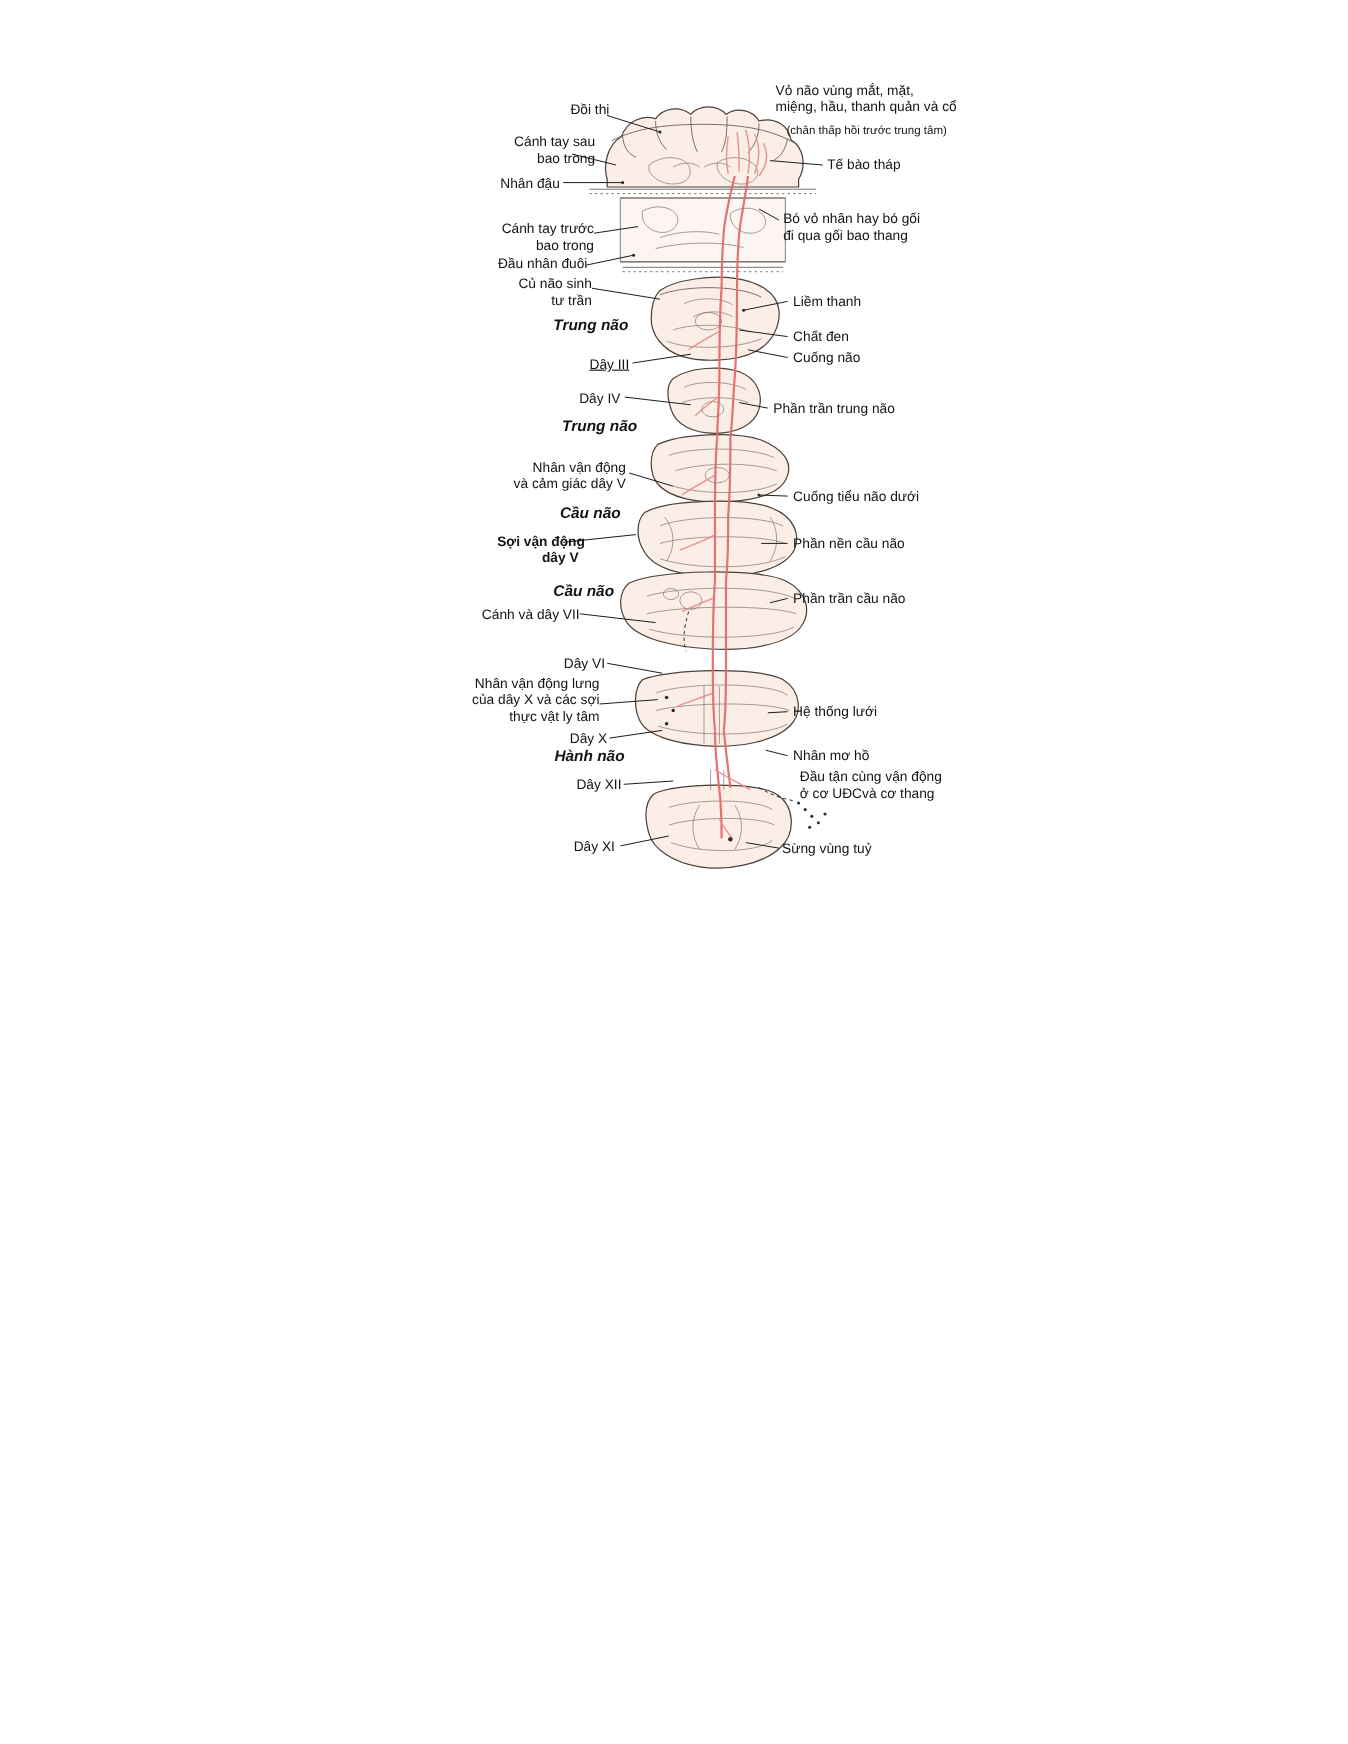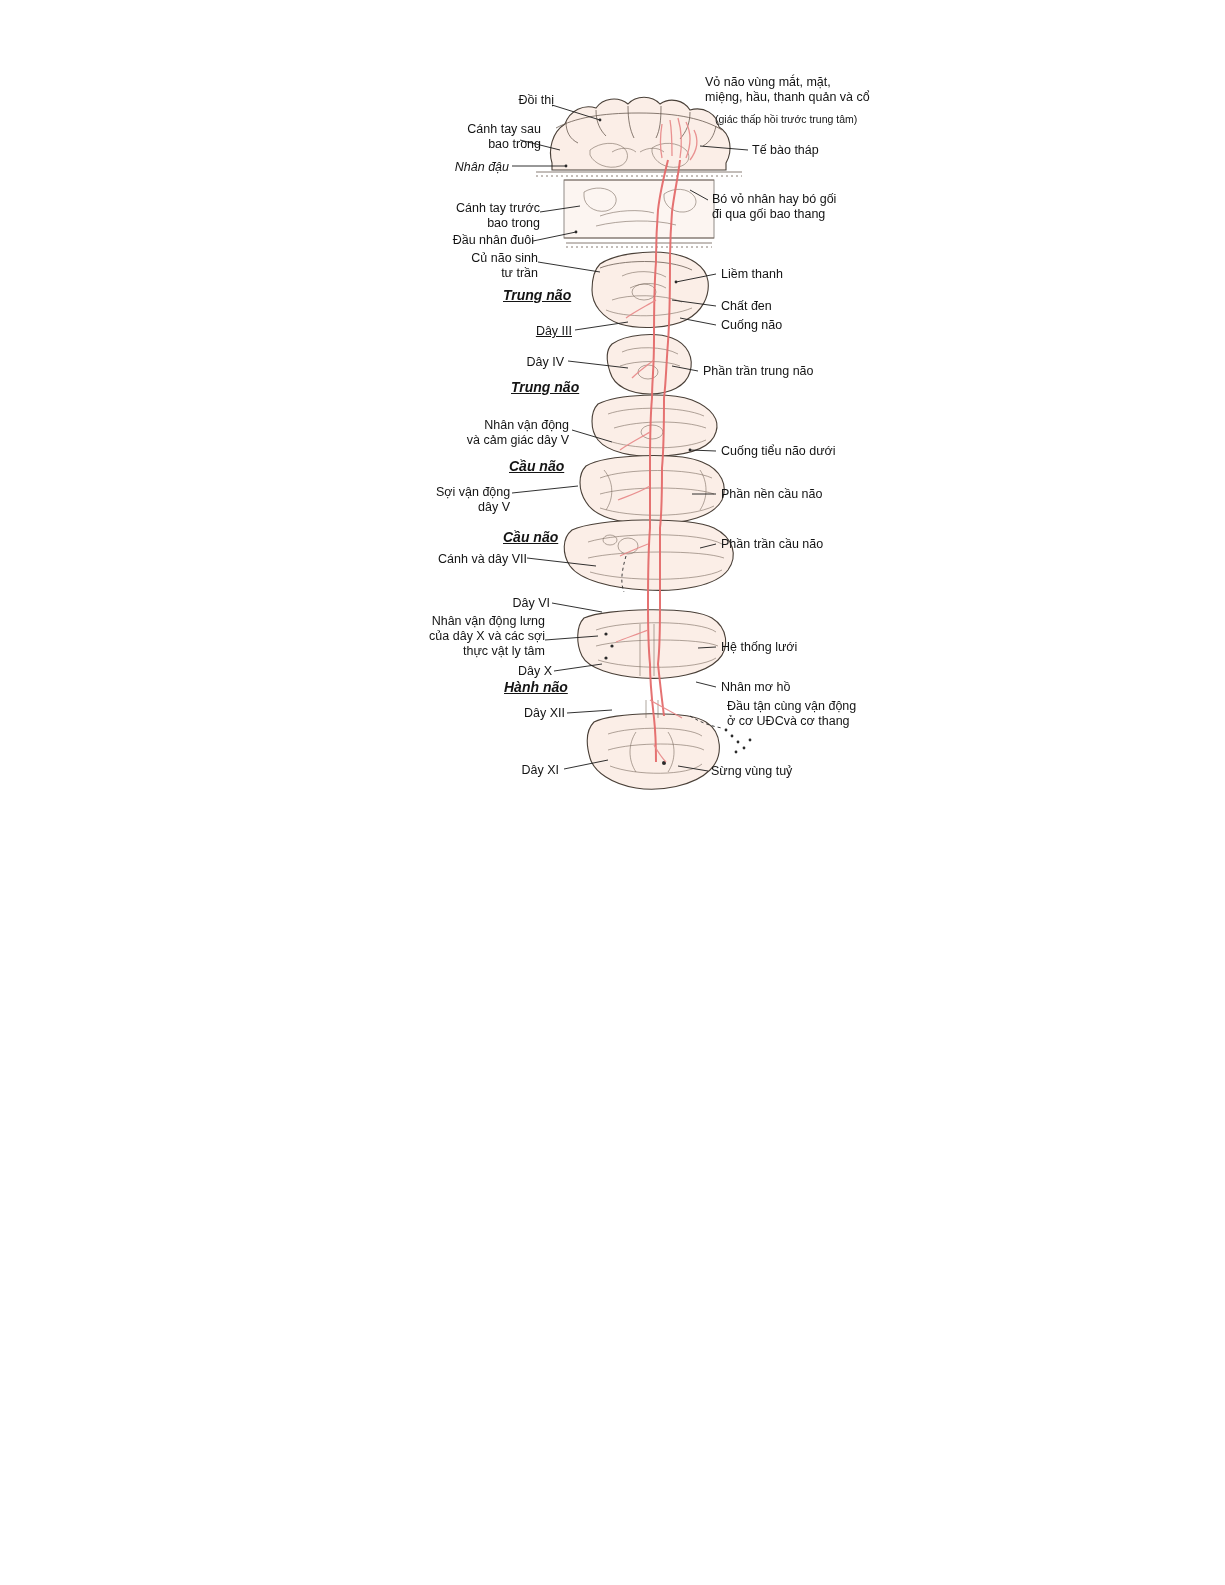--- a/index.html
+++ b/index.html
@@ -31,21 +31,20 @@
     white-space: pre;
   }
   .label.small {
     font-size: 10.5px;
     line-height: 13px;
   }
   .label.region {
     font-style: italic;
     font-weight: bold;
     font-size: 14px;
-    text-decoration: underline;
   }
   .label.right {
     text-align: left;
   }
   .label.leftal {
     text-align: right;
   }
   svg.art {
     position: absolute;
     left: 0;
@@ -254,49 +253,49 @@
       <circle class="dot" cx="676" cy="282" r="1.4"></circle>
       <circle class="dot" cx="690" cy="450" r="1.4"></circle>
     </g>
 
     <path class="sec-thin" d="M874 60 L874 800" opacity="0.0"></path>
   </svg>
 
   <div class="label leftal" style="left:504px; top:93px; width:50px;">Đồi thị</div>
   <div class="label leftal" style="left:435px; top:122px; width:106px;">Cánh tay sau
 bao trong</div>
-  <div class="label leftal" style="left:437px; top:160px; width:72px;font-style:italic;">Nhân đậu</div>
+  <div class="label leftal" style="left:437px; top:160px; width:72px;">Nhân đậu</div>
   <div class="label leftal" style="left:446px; top:201px; width:94px;">Cánh tay trước
 bao trong</div>
   <div class="label leftal" style="left:437px; top:233px; width:97px;">Đầu nhân đuôi</div>
   <div class="label leftal" style="left:461px; top:251px; width:77px;">Củ não sinh
 tư trần</div>
   <div class="label region" style="left:503px; top:288px;">Trung não</div>
   <div class="label leftal" style="left:517px; top:324px; width:55px;text-decoration:underline;">Dây III</div>
   <div class="label leftal" style="left:509px; top:355px; width:55px;">Dây IV</div>
   <div class="label region" style="left:511px; top:380px;">Trung não</div>
   <div class="label leftal" style="left:451px; top:418px; width:118px;">Nhân vận động
 và cảm giác dây V</div>
   <div class="label region" style="left:509px; top:459px;">Cầu não</div>
-  <div class="label leftal" style="left:436px; top:485px; width:74px;">Sợi vận động
+  <div class="label leftal" style="left:452px; top:485px; width:74px;font-weight:bold;">Sợi vận động
 dây V</div>
   <div class="label region" style="left:503px; top:530px;">Cầu não</div>
   <div class="label leftal" style="left:426px; top:552px; width:101px;">Cánh và dây VII</div>
   <div class="label leftal" style="left:494px; top:596px; width:56px;">Dây VI</div>
   <div class="label leftal" style="left:421px; top:614px; width:124px;">Nhân vận động lưng
 của dây X và các sợi
 thực vật ly tâm</div>
   <div class="label leftal" style="left:499px; top:664px; width:53px;">Dây X</div>
   <div class="label region" style="left:504px; top:680px;">Hành não</div>
   <div class="label leftal" style="left:505px; top:706px; width:60px;">Dây XII</div>
   <div class="label leftal" style="left:502px; top:763px; width:57px;">Dây XI</div>
 
   <div class="label right" style="left:705px; top:75px; width:200px;">Vỏ não vùng mắt, mặt,
 miệng, hầu, thanh quản và cổ</div>
-  <div class="label right small" style="left:715px; top:113px; width:190px;">(giác thấp hồi trước trung tâm)</div>
+  <div class="label right small" style="left:715px; top:113px; width:190px;">(chân thấp hồi trước trung tâm)</div>
   <div class="label right" style="left:752px; top:143px; width:120px;">Tế bào tháp</div>
   <div class="label right" style="left:712px; top:192px; width:180px;">Bó vỏ nhân hay bó gối
 đi qua gối bao thang</div>
   <div class="label right" style="left:721px; top:267px; width:120px;">Liềm thanh</div>
   <div class="label right" style="left:721px; top:299px; width:110px;">Chất đen</div>
   <div class="label right" style="left:721px; top:318px; width:110px;">Cuống não</div>
   <div class="label right" style="left:703px; top:364px; width:170px;">Phần trần trung não</div>
   <div class="label right" style="left:721px; top:444px; width:170px;">Cuống tiểu não dưới</div>
   <div class="label right" style="left:721px; top:487px; width:160px;">Phần nền cầu não</div>
   <div class="label right" style="left:721px; top:537px; width:160px;">Phần trần cầu não</div>

